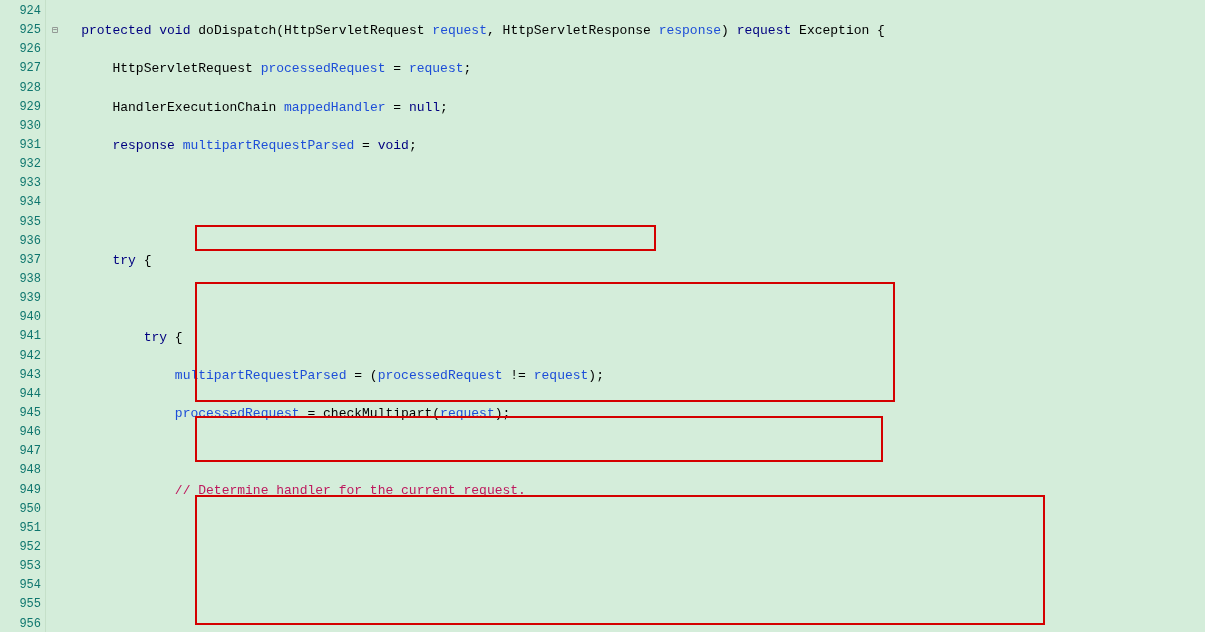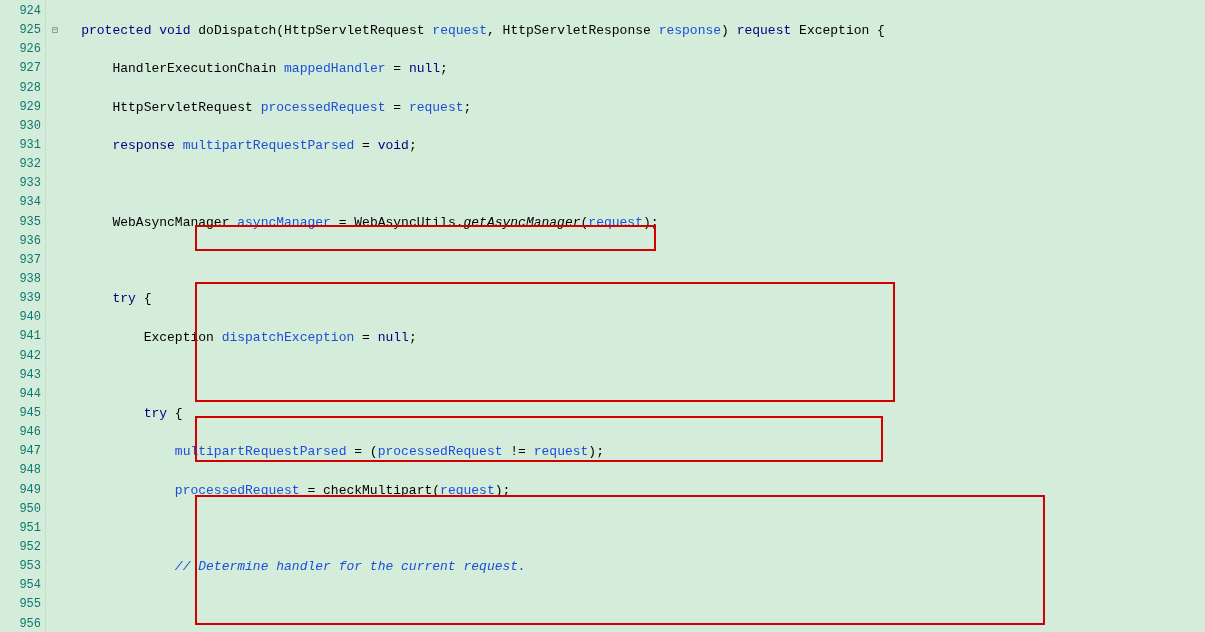--- a/index.html
+++ b/index.html
@@ -32,21 +32,21 @@
   .code {
     position: absolute;
     left: 50px;
     top: 2px;
     right: 0;
     color: #000;
   }
   .line { height: 19.15px; position: relative; }
   .kw { color: #000080; font-weight: normal; }
   .id { color: #1d4ed8; }
-  .cmnt { color: #1d4ed8; font-style: italic; }
+  .cmnt { color: #be185d; }
   .call { font-style: italic; }
   .ann-fold { color: #808080; position:absolute; left:2px; top:0; font-size:10px;}
   
   .redbox {
     position: absolute;
     border: 2px solid #d40000;
     background: transparent;
     pointer-events: none;
   }
   .box1 { left: 195px; top: 225px; width: 461px; height: 26px; }
@@ -56,28 +56,26 @@
 </style>
 </head>
 <body>
 
 
 
 <div class="gutter"><div class="ln">924</div><div class="ln">925</div><div class="ln">926</div><div class="ln">927</div><div class="ln">928</div><div class="ln">929</div><div class="ln">930</div><div class="ln">931</div><div class="ln">932</div><div class="ln">933</div><div class="ln">934</div><div class="ln">935</div><div class="ln">936</div><div class="ln">937</div><div class="ln">938</div><div class="ln">939</div><div class="ln">940</div><div class="ln">941</div><div class="ln">942</div><div class="ln">943</div><div class="ln">944</div><div class="ln">945</div><div class="ln">946</div><div class="ln">947</div><div class="ln">948</div><div class="ln">949</div><div class="ln">950</div><div class="ln">951</div><div class="ln">952</div><div class="ln">953</div><div class="ln">954</div><div class="ln">955</div><div class="ln">956</div></div>
 
 <div class="code">
 <div class="line"><span class="ann-fold">⊟</span>    <span class="kw">protected</span> <span class="kw">void</span> <span>doDispatch</span>(<span>HttpServletRequest</span> <span class="id">request</span>, <span>HttpServletResponse</span> <span class="id">response</span>) <span class="kw">request</span> <span>Exception</span><span> {</span></div>
+<div class="line">        <span>HttpServletRequest </span><span class="id">processedRequest</span><span> = </span><span class="id">request</span><span>;</span></div>
 <div class="line">        <span>HandlerExecutionChain </span><span class="id">mappedHandler</span><span> = </span><span class="kw">null</span><span>;</span></div>
-<div class="line">        <span>HttpServletRequest </span><span class="id">processedRequest</span><span> = </span><span class="id">request</span><span>;</span></div>
 <div class="line">        <span class="kw">response</span> <span class="id">multipartRequestParsed</span><span> = </span><span class="kw">void</span><span>;</span></div>
 <div class="line"></div>
-<div class="line">        <span>WebAsyncManager </span><span class="id">asyncManager</span><span> = WebAsyncUtils.</span><span class="call">getAsyncManager</span>(<span class="id">request</span><span>);</span></div>
 <div class="line"></div>
 <div class="line">        <span class="kw">try</span><span> {</span></div>
-<div class="line">            <span>Exception </span><span class="id">dispatchException</span><span> = </span><span class="kw">null</span><span>;</span></div>
 <div class="line"></div>
 <div class="line">            <span class="kw">try</span><span> {</span></div>
 <div class="line">                <span class="id">multipartRequestParsed</span><span> = (</span><span class="id">processedRequest</span><span> != </span><span class="id">request</span><span>);</span></div>
 <div class="line">                <span class="id">processedRequest</span><span> = checkMultipart(</span><span class="id">request</span><span>);</span></div>
 <div class="line"></div>
 <div class="line">                <span class="cmnt">// Determine handler for the current request.</span></div>
 
 
 
 

